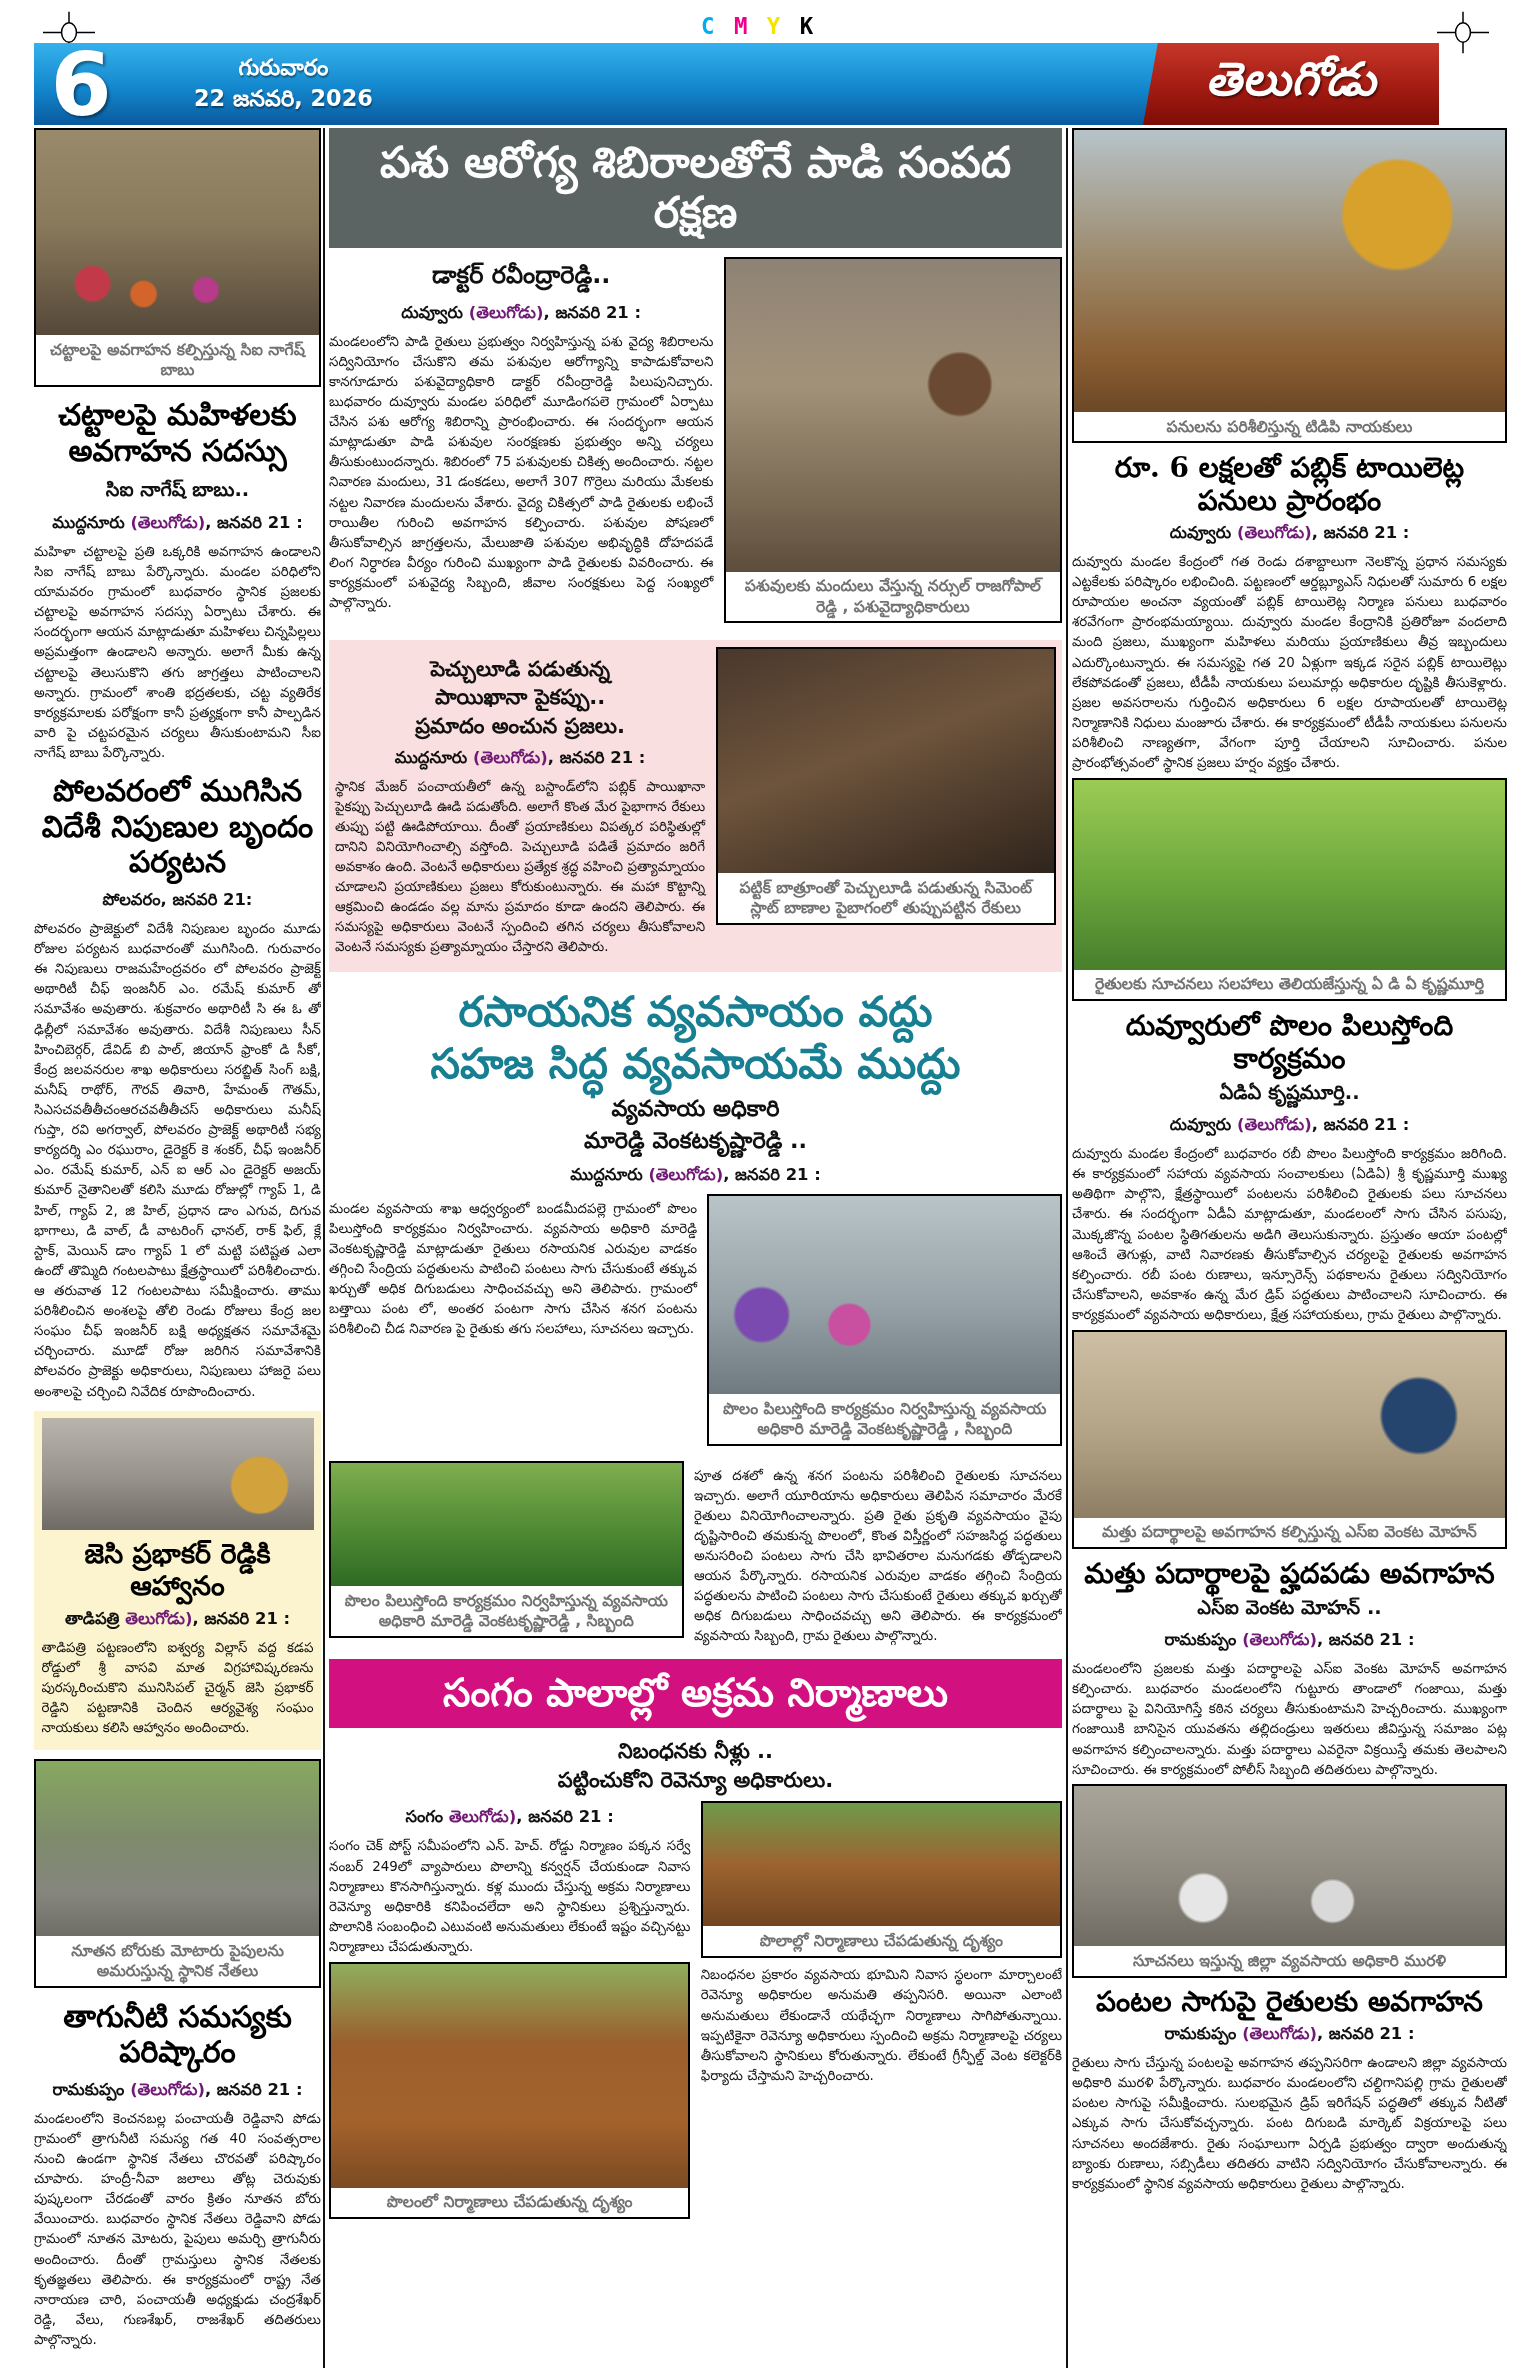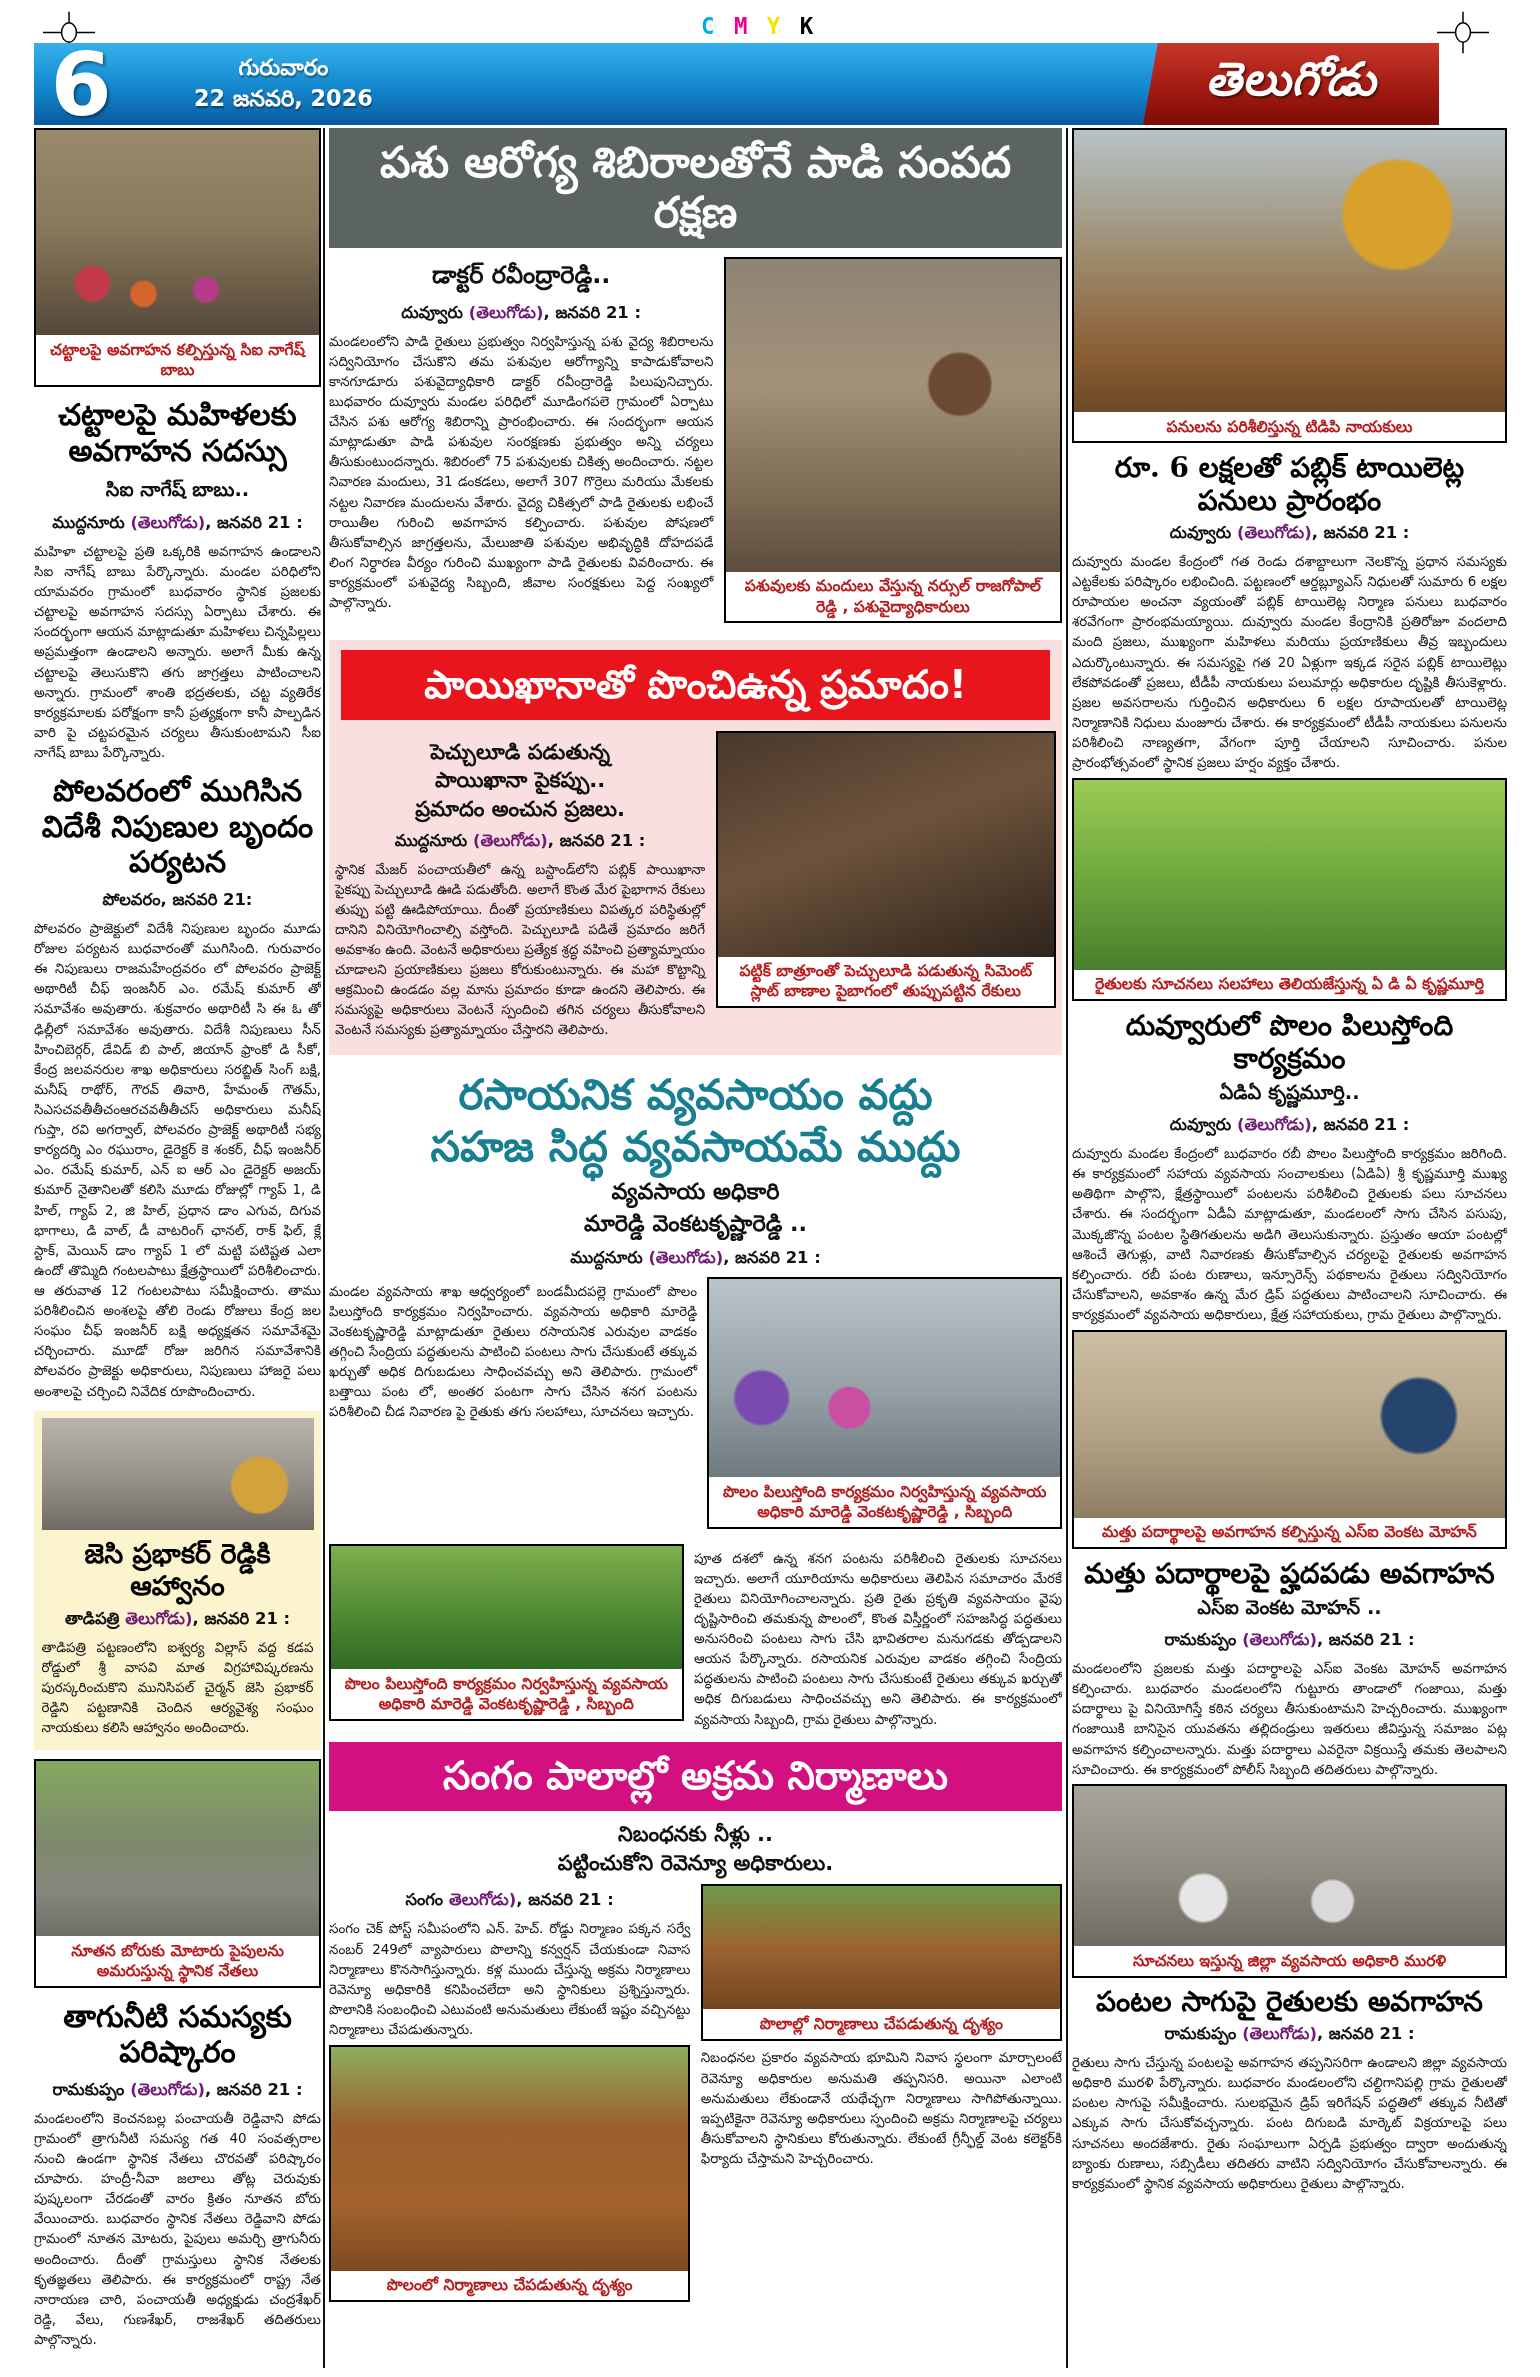--- a/index.html
+++ b/index.html
@@ -27,21 +27,21 @@
          text-shadow:1.5px 2.2px 2.2px rgba(0,0,0,.55);}
   
   .col{position:absolute;top:128px;height:2240px;overflow:hidden;}
   .col-left{left:34px;width:287px;}
   .col-mid{left:329px;width:733px;}
   .col-right{left:1072px;width:435px;}
   .vrule{position:absolute;top:128px;width:1.5px;height:2240px;background:#111;}
   
   .frame{border:2.2px solid #000;background:#fff;margin:0 0 7.5px 0;}
   .photo{width:100%;}
-  .cap{font-size:15.7px;font-weight:700;text-align:center;line-height:1.3;padding:4.5px 6px;color:#b91c1c;}
+  .cap{font-size:15.7px;font-weight:700;text-align:center;line-height:1.3;padding:4.5px 6px;color:#737373;}
   .hl{font-weight:800;text-align:center;color:#000;line-height:1.18;margin:10.4px 3px;
       font-family:"DejaVu Serif","DejaVu Sans",serif;}
   .hl-left{font-size:30px;}
   .hl-right{font-size:28px;margin:6px 1.5px;}
   .byline{font-size:19.4px;font-weight:700;text-align:center;margin:4.5px 0 7.5px 0;}
   .dl{font-size:16.4px;font-weight:700;text-align:center;margin:6px 0;}
   .dl .red{color:#701a75;}
   .body{font-size:13.4px;line-height:1.5;text-align:justify;margin:4.5px 0;word-break:break-word;}
   .deck{font-size:21px;font-weight:700;text-align:center;line-height:1.35;white-space:pre-line;margin:7.5px 0;}
   
@@ -189,21 +189,20 @@
           <p class="body">మండలంలోని పాడి రైతులు ప్రభుత్వం నిర్వహిస్తున్న పశు వైద్య శిబిరాలను సద్వినియోగం చేసుకొని తమ పశువుల ఆరోగ్యాన్ని కాపాడుకోవాలని కానగూడూరు పశువైద్యాధికారి డాక్టర్ రవీంద్రారెడ్డి పిలుపునిచ్చారు. బుధవారం దువ్వూరు మండల పరిధిలో మూడింగపలె గ్రామంలో ఏర్పాటు చేసిన పశు ఆరోగ్య శిబిరాన్ని ప్రారంభించారు. ఈ సందర్భంగా ఆయన మాట్లాడుతూ పాడి పశువుల సంరక్షణకు ప్రభుత్వం అన్ని చర్యలు తీసుకుంటుందన్నారు. శిబిరంలో 75 పశువులకు చికిత్స అందించారు. నట్టల నివారణ మందులు, 31 డంకడలు, అలాగే 307 గొర్రెలు మరియు మేకలకు నట్టల నివారణ మందులను వేశారు. వైద్య చికిత్సలో పాడి రైతులకు లభించే రాయితీల గురించి అవగాహన కల్పించారు. పశువుల పోషణలో తీసుకోవాల్సిన జాగ్రత్తలను, మేలుజాతి పశువుల అభివృద్ధికి దోహదపడే లింగ నిర్ధారణ వీర్యం గురించి ముఖ్యంగా పాడి రైతులకు వివరించారు. ఈ కార్యక్రమంలో పశువైద్య సిబ్బంది, జీవాల సంరక్షకులు పెద్ద సంఖ్యలో పాల్గొన్నారు.</p>
         </div>
         <figure class="frame subcol" style="flex:1">
           <div class="photo p-cattle"></div>
           <figcaption class="cap">పశువులకు మందులు వేస్తున్న నర్సుల్ రాజగోపాల్ రెడ్డి , పశువైద్యాధికారులు</figcaption>
         </figure>
       </div>
     </article>
 
     <section class="sec-pink">
-      <h1 class="box-red">పాయిఖానాతో పొంచిఉన్న ప్రమాదం!</h1>
       <div class="row">
         <div class="subcol" style="flex:1.1">
           <div class="deck">పెచ్చులూడి పడుతున్న
 పాయిఖానా పైకప్పు..
 ప్రమాదం అంచున ప్రజలు.</div>
           <div class="dl">
             <span>ముద్దనూరు </span><span class="red">(తెలుగోడు)</span><span>, జనవరి 21 :</span>
           </div>
           <p class="body">స్థానిక మేజర్ పంచాయతీలో ఉన్న బస్టాండ్‌లోని పబ్లిక్ పాయిఖానా పైకప్పు పెచ్చులూడి ఊడి పడుతోంది. అలాగే కొంత మేర పైభాగాన రేకులు తుప్పు పట్టి ఊడిపోయాయి. దీంతో ప్రయాణికులు విపత్కర పరిస్థితుల్లో దానిని వినియోగించాల్సి వస్తోంది. పెచ్చులూడి పడితే ప్రమాదం జరిగే అవకాశం ఉంది. వెంటనే అధికారులు ప్రత్యేక శ్రద్ధ వహించి ప్రత్యామ్నాయం చూడాలని ప్రయాణికులు ప్రజలు కోరుకుంటున్నారు. ఈ మహా కొట్టాన్ని ఆక్రమించి ఉండడం వల్ల మాను ప్రమాదం కూడా ఉందని తెలిపారు. ఈ సమస్యపై అధికారులు వెంటనే స్పందించి తగిన చర్యలు తీసుకోవాలని వెంటనే సమస్యకు ప్రత్యామ్నాయం చేస్తారని తెలిపారు.</p>
         </div>

